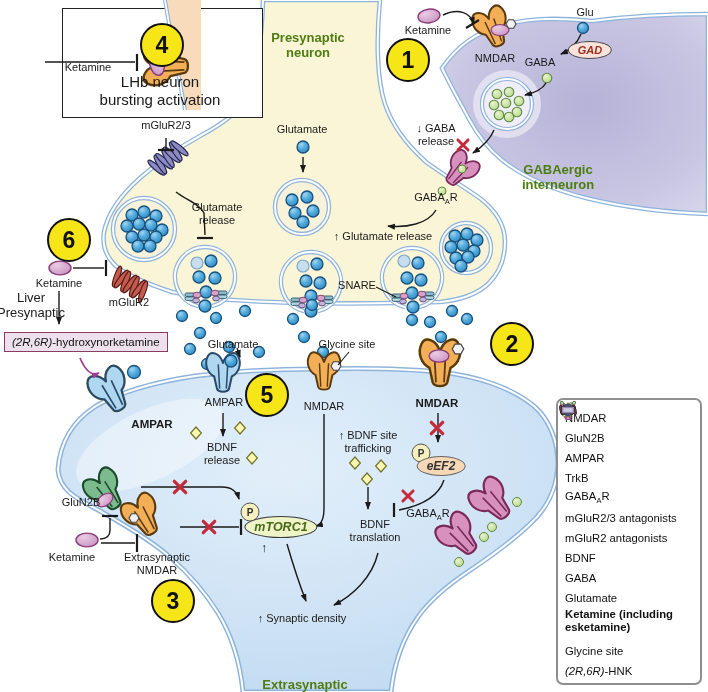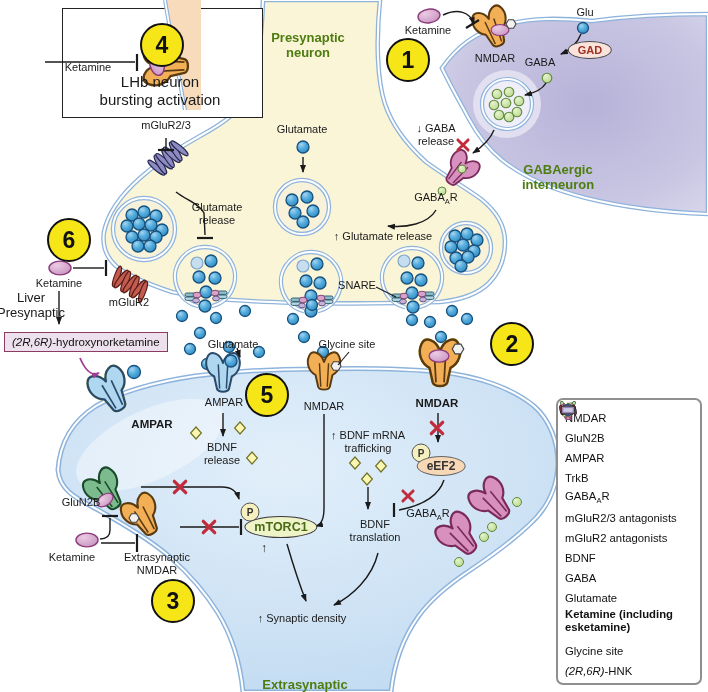--- a/index.html
+++ b/index.html
@@ -11,21 +11,21 @@
   .lbl span{display:block;}
   .b{font-weight:bold;font-size:11.5px;}
   .rg{font-weight:bold;font-size:13px;color:#4d7c0f;margin-top:24px;}
   .badge{position:absolute;transform:translate(-50%,-50%);width:40px;height:40px;border-radius:50%;
          background:#F6E617;border:2.6px solid #111;display:flex;align-items:center;justify-content:center;
          font-weight:bold;font-size:23px;color:#111;}
   .pcirc{position:absolute;transform:translate(-50%,-50%);width:17px;height:17px;border-radius:50%;
          background:#F6EFBE;border:1.5px solid #555;display:flex;align-items:center;justify-content:center;
          font-weight:bold;font-size:10px;color:#333;}
   .ovalbox{position:absolute;transform:translate(-50%,-50%);border-radius:50%;display:flex;
-           align-items:center;justify-content:center;white-space:nowrap;}
+           align-items:center;justify-content:center;white-space:nowrap;font-style:italic;}
   .gad{background:#FAE3DB;border:1.4px solid #4a4a4a;color:#A03020;font-weight:bold;font-size:11px;padding:2px 9px;}
   .mtorc{background:#EEF3C8;border:1.6px solid #3a3a3a;color:#4A6A18;font-weight:bold;font-size:12.5px;padding:3px 9px;}
   .eef2{background:#F7D8B6;border:1.5px solid #666;color:#333;font-weight:bold;font-size:12px;padding:2px 9px;}
   .hnkbox{position:absolute;left:4px;top:332px;background:#EDE1ED;border:1.6px solid #8B3A62;
           padding:3px 7px;font-size:11.5px;color:#111;white-space:nowrap;}
   .i{font-style:italic;}
   .inset{position:absolute;left:62px;top:8px;width:201px;height:110px;border:1.8px solid #222;
          background:#fff;box-sizing:border-box;}
   .insetart{position:absolute;left:62px;top:8px;}
   .legend{position:absolute;left:556px;top:398px;width:146px;height:287px;background:#fff;
@@ -426,21 +426,21 @@
 
 <div class="lbl b" style="left:152px;top:418px">AMPAR</div>
 <div class="lbl" style="left:224px;top:396px">AMPAR</div>
 <div class="lbl" style="left:324px;top:400px">NMDAR</div>
 <div class="lbl b" style="left:437px;top:397px">NMDAR</div>
 <div class="lbl" style="left:222px;top:441px">
   <span>BDNF</span>
       <span>release</span>
 </div>
 <div class="lbl" style="left:368px;top:429px">
-  <span>↑ BDNF mRNA</span>
+  <span>↑ BDNF site</span>
       <span>trafficking</span>
 </div>
 <div class="pcirc" style="left:421px;top:453px">P</div>
 <div class="ovalbox eef2" style="left:441px;top:466px">eEF2</div>
 <div class="lbl" style="left:81px;top:496px">GluN2B</div>
 <div class="pcirc" style="left:250px;top:512px">P</div>
 <div class="ovalbox mtorc" style="left:281px;top:527px">mTORC1</div>
 <div class="up" style="left:264px;top:541px">↑</div>
 <div class="lbl" style="left:72px;top:551px">Ketamine</div>
 <div class="lbl" style="left:157px;top:551px">

